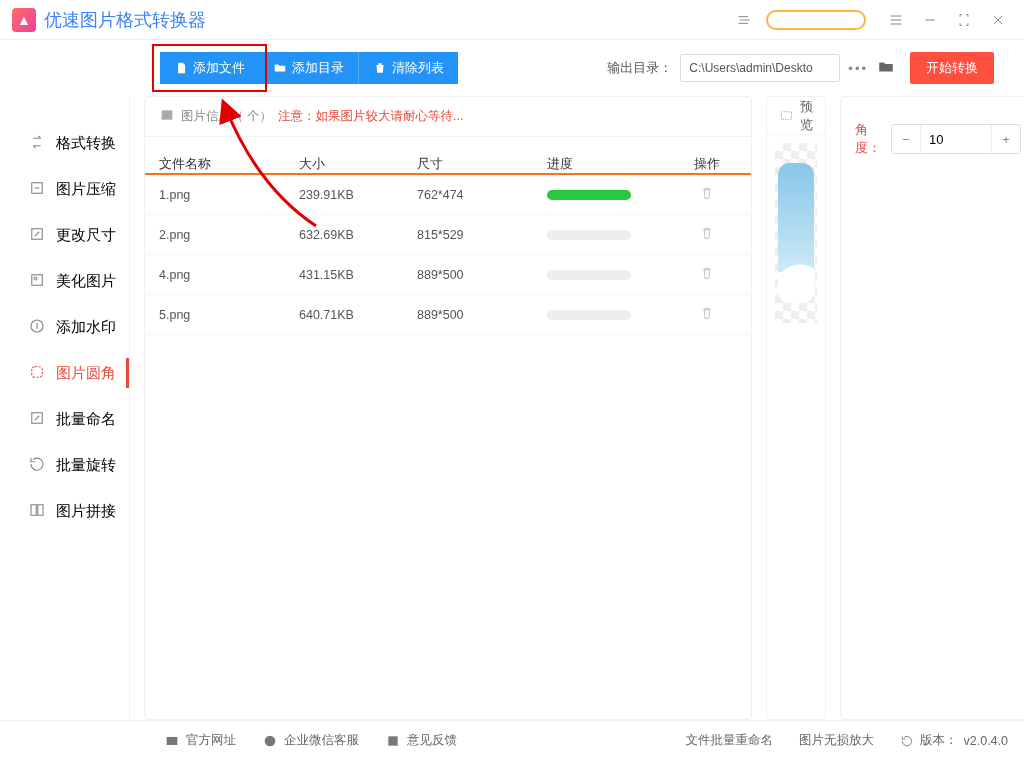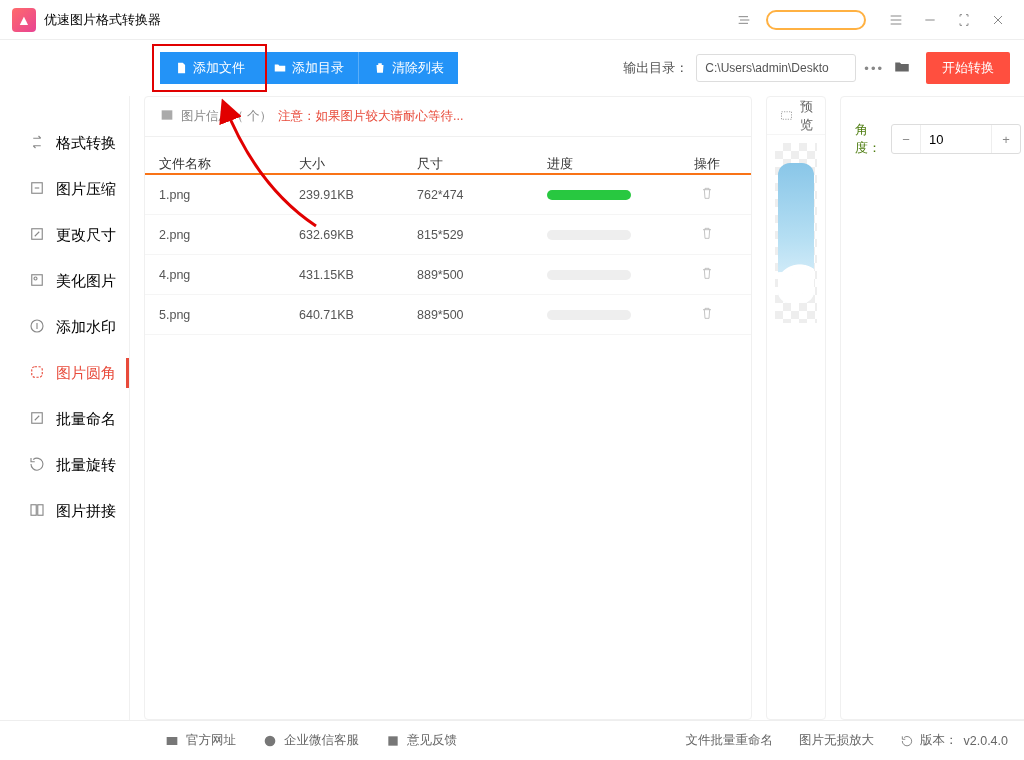--- a/index.html
+++ b/index.html
@@ -1,20 +1,20 @@
 <!DOCTYPE html>
 <html><head>
 <meta charset="utf-8">
 <style>
 * { box-sizing: border-box; margin: 0; padding: 0; font-family: "Microsoft YaHei", Arial, sans-serif; }
 body { background: #fff; width: 1024px; height: 760px; overflow: hidden; font-size: 13px; color: #333; }
 
 .titlebar { height: 40px; display: flex; align-items: center; padding: 0 12px; border-bottom: 1px solid #eee; }
 .logo { width: 24px; height: 24px; background: linear-gradient(135deg,#ff6b6b,#e84393); border-radius: 4px; display: flex; align-items: center; justify-content: center; color:#fff; font-size:14px; margin-right:8px;}
-.title-text { font-size: 13px; color:#000000; }
+.title-text { font-size: 18px; color:#3b82f6; }
 .titlebar-spacer { flex:1; }
 .tb-icon { width: 28px; height: 28px; display:flex; align-items:center; justify-content:center; color:#888; cursor:pointer; margin-left:6px;}
 .tb-icon svg { width:16px; height:16px; stroke:#888; fill:none; stroke-width:1.5;}
 .tb-s-icon { width:20px; margin-right:4px;}
 .pill-blank { width:100px; height:20px; border:2px solid #ffb142; border-radius:14px; margin:0 8px;}
 .hamb { margin-left:8px;}
 
 .toolbar { height: 56px; display: flex; align-items: center; padding: 0 0 0 160px; }
 .tb-btns { display:flex; gap:0; }
 .tb-btn { height:32px; padding:0 14px; background:#2393f7; color:#fff; display:flex; align-items:center; font-size:13px; cursor:pointer; }
@@ -22,21 +22,21 @@
 .tb-btn .ic { margin-right:5px; display:inline-flex;}
 .tb-btn .ic svg{ width:14px;height:14px; fill:#fff;}
 .addfile-wrap { position:relative; }
 .redbox { position:absolute; top:-8px; left:-8px; width: calc(100% + 16px); height: calc(100% + 16px); border:2px solid #e10000; pointer-events:none;}
 .toolbar-spacer { flex:1;}
 .outdir { display:flex; align-items:center; gap:8px; margin-right:14px;}
 .outdir-label { color:#555; font-size:13px;}
 .outdir-input { width:160px; height:28px; border:1px solid #ddd; border-radius:3px; padding:0 8px; font-size:12px; color:#555;}
 .dots { color:#888; cursor:pointer; letter-spacing:2px;}
 .folder-ic svg{width:20px;height:18px;fill:#666;}
-.start-btn { height:32px; padding:0 16px; background:#ff4f3f; color:#fff; border-radius:2px; display:flex; align-items:center; font-size:13px; cursor:pointer; margin-right:14px;}
+.start-btn { height:32px; padding:0 16px; background:#ff4f3f; color:#fff; border-radius:2px; display:flex; align-items:center; font-size:13px; cursor:pointer; margin-right:30px;}
 
 .body { display:flex; height: calc(100% - 40px - 56px - 40px); }
 .sidebar { width:148px; border-right:1px solid #f0f0f0; padding-top:24px;}
 .sb-item { height:46px; display:flex; align-items:center; padding-left:28px; gap:10px; color:#000000; font-size:15px; cursor:pointer; position:relative;}
 .sb-item .sic svg { width:18px; height:18px; stroke:#888; fill:none; stroke-width:1.5;}
 .sb-item.active { color:#e84a3a;}
 .sb-item.active .sic svg { stroke:#e84a3a;}
 .sb-item.active::after { content:""; position:absolute; right:0; top:8px; bottom:8px; width:3px; background:#e84a3a;}
 
 .main { flex:1; display:flex; gap:14px; padding:0 14px 0 14px;}
@@ -73,21 +73,21 @@
   background-size:16px 16px; background-position:0 0,0 8px,8px -8px,-8px 0; display:flex; align-items:center; justify-content:center;}
 .cloud-img { width:88%; height:78%; border-radius:12px; overflow:hidden; position:relative;
   background: linear-gradient(180deg,#89c6e8 0%, #b6dff3 55%, #e8f5fc 100%);}
 .cloud-img::before{content:"";position:absolute;bottom:-10px;left:-20px;right:-20px;height:70%;
   background: radial-gradient(circle at 30% 80%, #fff 0 22%, transparent 23%),
               radial-gradient(circle at 55% 75%, #fff 0 28%, transparent 29%),
               radial-gradient(circle at 80% 85%, #fff 0 24%, transparent 25%),
               radial-gradient(circle at 15% 95%, #f2f6fa 0 30%, transparent 31%);}
 .settings-body { padding:24px 14px;}
 .angle-row { display:flex; align-items:center; gap:10px;}
-.angle-lbl{color:#4d7c0f;}
+.angle-lbl{color:#ef4444;}
 .stepper { display:flex; align-items:center; border:1px solid #ddd; border-radius:3px; height:30px;}
 .stp-btn{width:28px;text-align:center;color:#888;cursor:pointer;user-select:none;}
 .stp-inp{width:72px;height:100%;border:none;border-left:1px solid #eee;border-right:1px solid #eee;padding:0 8px;font-size:13px;outline:none;}
 .pct{color:#888;}
 
 .footer { height:40px; border-top:1px solid #eee; display:flex; align-items:center; padding:0 16px 0 164px; font-size:12.5px; color:#666;}
 .ft-link{display:flex;align-items:center;gap:6px;margin-right:26px;cursor:pointer;}
 .ft-link svg{width:16px;height:16px;fill:#777;}
 .footer-spacer{flex:1;}
 .ft-plain{margin-right:26px;}

